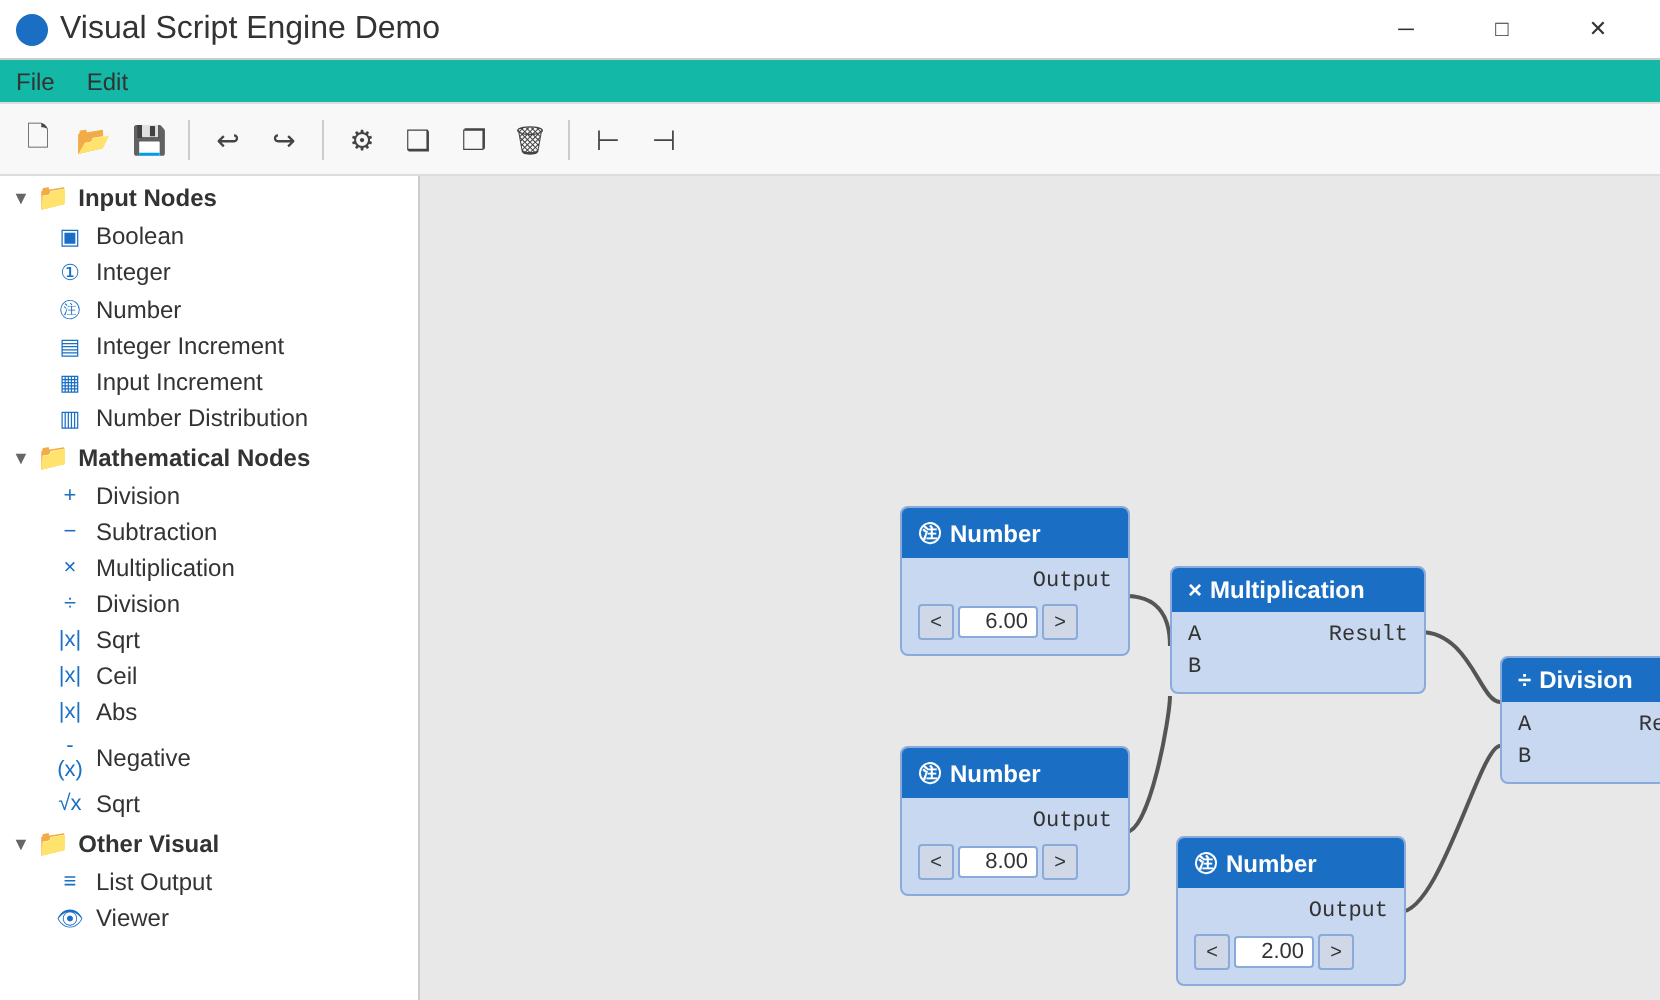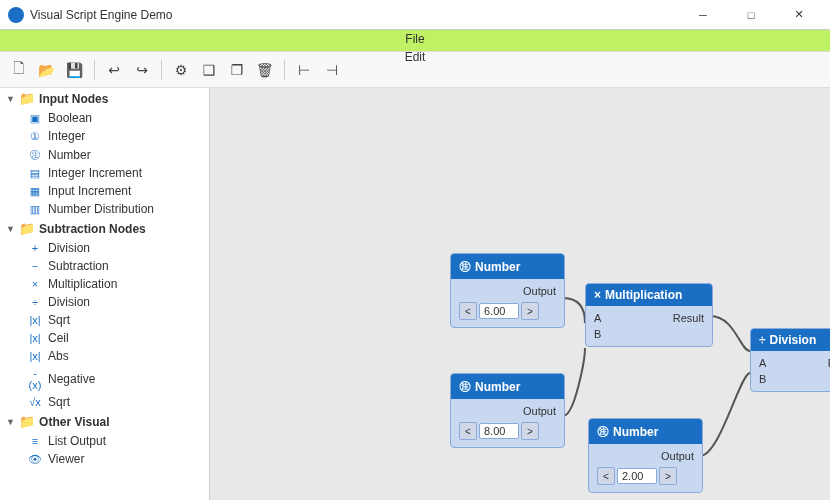--- a/index.html
+++ b/index.html
@@ -17,46 +17,45 @@
     }
     #titlebar .app-icon {
       width: 16px; height: 16px;
       background: #1a6fc4;
       border-radius: 50%;
       margin-right: 6px;
       flex-shrink: 0;
     }
     #titlebar .title-text {
       flex: 1;
-      font-size: 12px;
+      font-size: 16px;
       color: #333;
     }
     #titlebar .win-buttons {
       display: flex;
       gap: 2px;
     }
     #titlebar .win-btn {
       width: 46px; height: 30px;
       display: flex; align-items: center; justify-content: center;
       font-size: 11px;
       cursor: pointer;
       background: transparent;
       border: none;
       color: #333;
     }
 
     
     #menubar {
-      background: #bef264;
+      background: #14b8a6;
       height: 22px;
       display: flex;
       align-items: center;
       border-bottom: 1px solid #ddd;
       padding: 0 0;
-      flex-direction: column;
     }
     .menu-item {
       padding: 2px 8px;
       cursor: pointer;
       font-size: 12px;
       color: #333;
     }
 
     
     #toolbar {
@@ -165,20 +164,21 @@
     }
     .node-body {
       padding: 4px 8px;
     }
     .node-row {
       display: flex;
       align-items: center;
       justify-content: space-between;
       padding: 2px 0;
       font-size: 11px;
+      font-family: Liberation Mono, monospace;
     }
     .port-label {
       color: #333;
       font-size: 11px;
     }
     .port-label.right {
       text-align: right;
     }
     .number-control {
       display: flex;
@@ -196,21 +196,21 @@
       font-size: 10px;
       color: #333;
     }
     .num-value {
       background: white;
       border: 1px solid #8aabda;
       border-radius: 2px;
       padding: 1px 4px;
       font-size: 11px;
       min-width: 40px;
-      text-align: left;
+      text-align: right;
       color: #333;
     }
 
     
     #connections {
       position: absolute;
       top: 0; left: 0;
       width: 100%; height: 100%;
       pointer-events: none;
     }
@@ -285,21 +285,21 @@
       <span>Input Increment</span>
     </div>
     <div class="tree-item">
       <span class="tree-item-icon">▥</span>
       <span>Number Distribution</span>
     </div>
 
     <div class="tree-section-header">
       <span class="tree-arrow">▼</span>
       <span class="tree-folder-icon">📁</span>
-      <span>Subtraction Nodes</span>
+      <span>Mathematical Nodes</span>
     </div>
     <div class="tree-item">
       <span class="tree-item-icon">+</span>
       <span>Division</span>
     </div>
     <div class="tree-item">
       <span class="tree-item-icon">−</span>
       <span>Subtraction</span>
     </div>
     <div class="tree-item">

